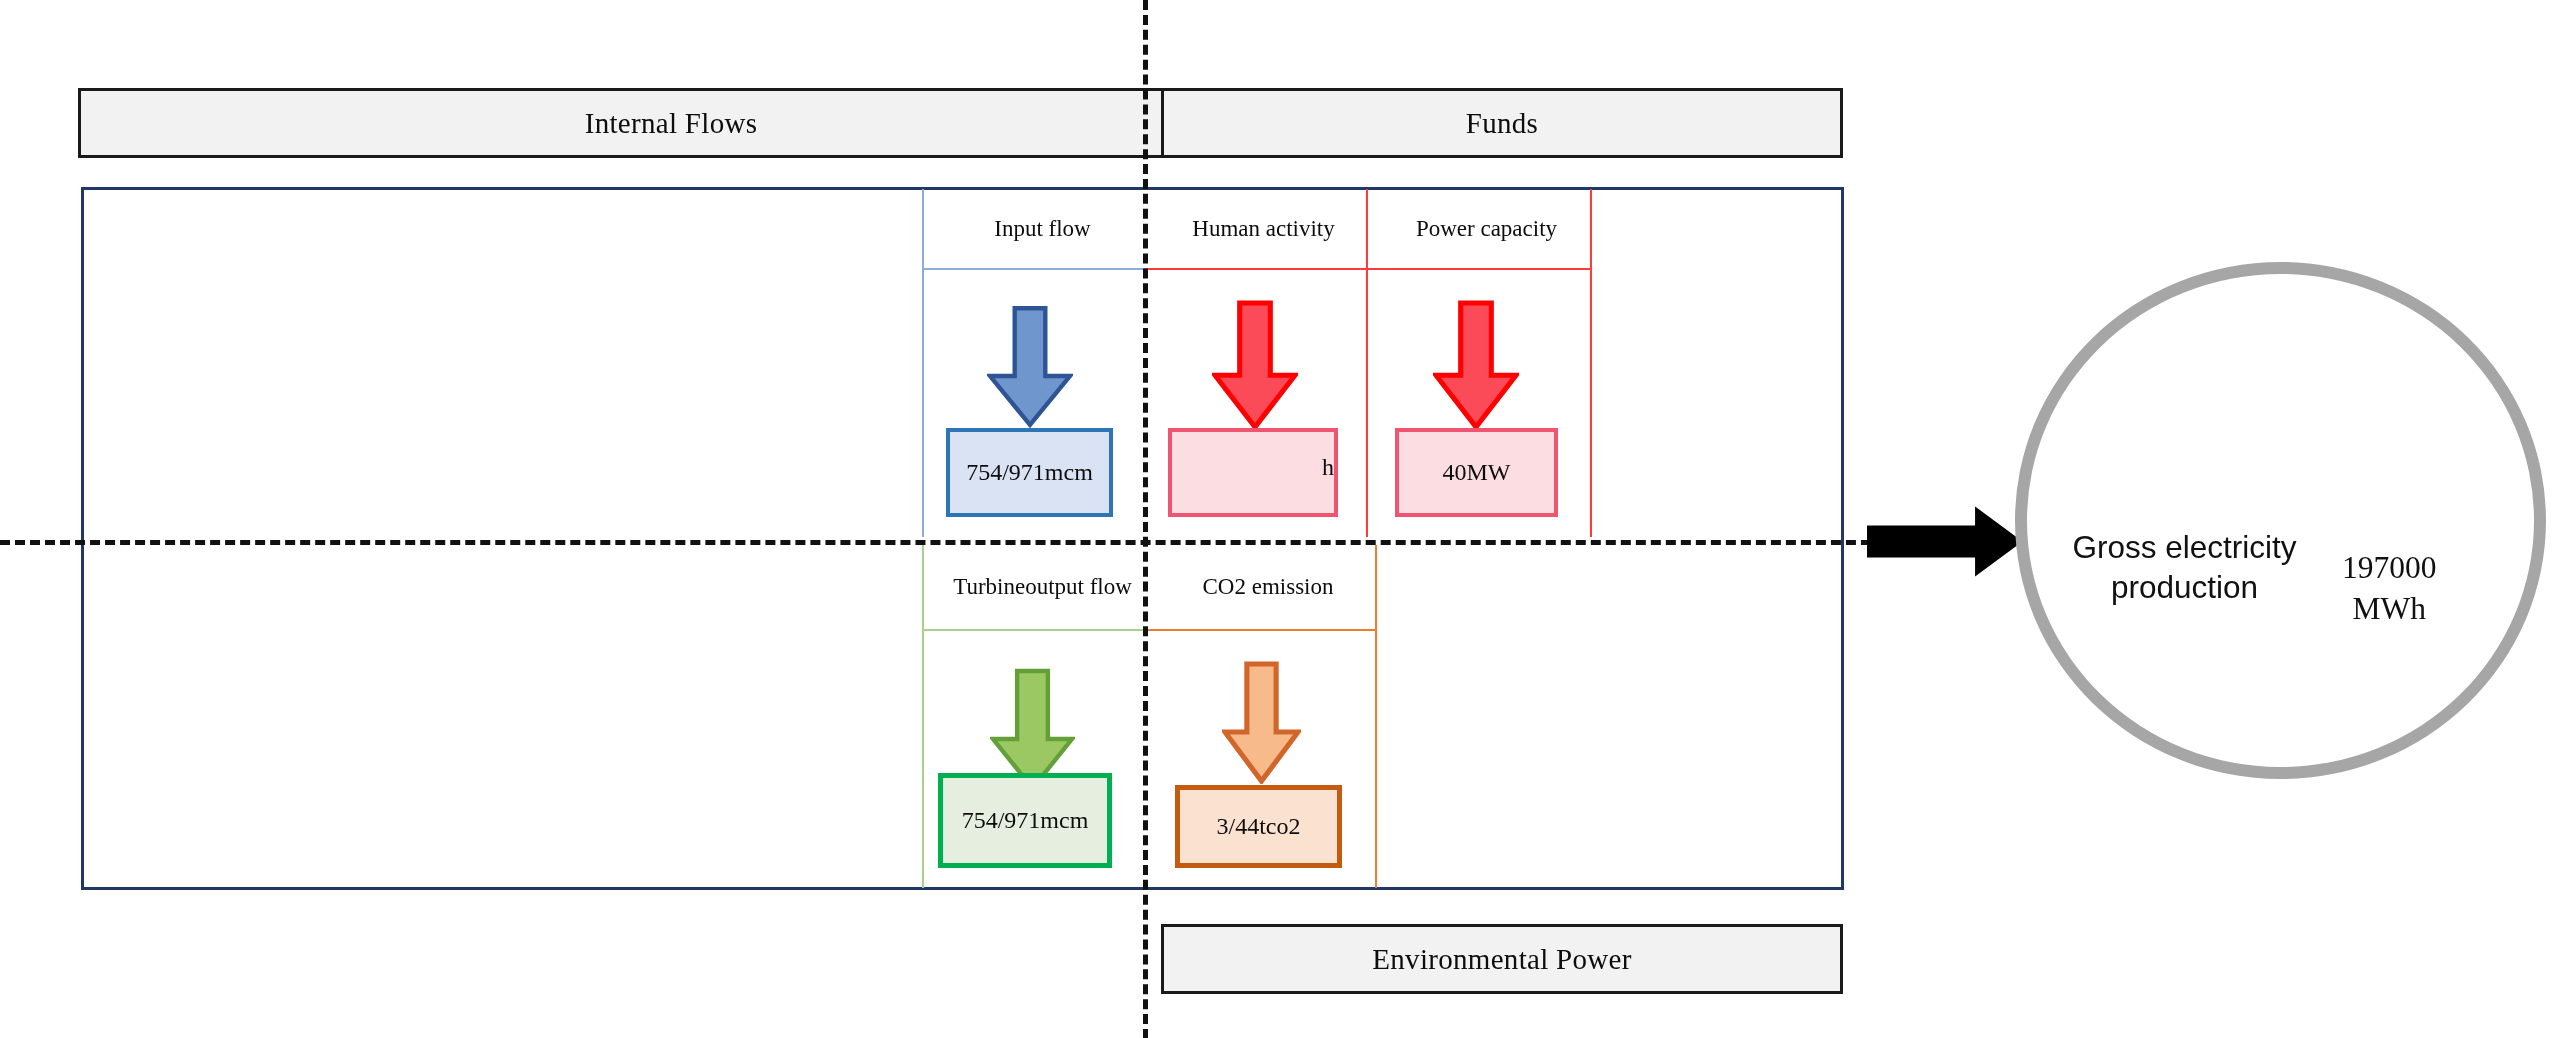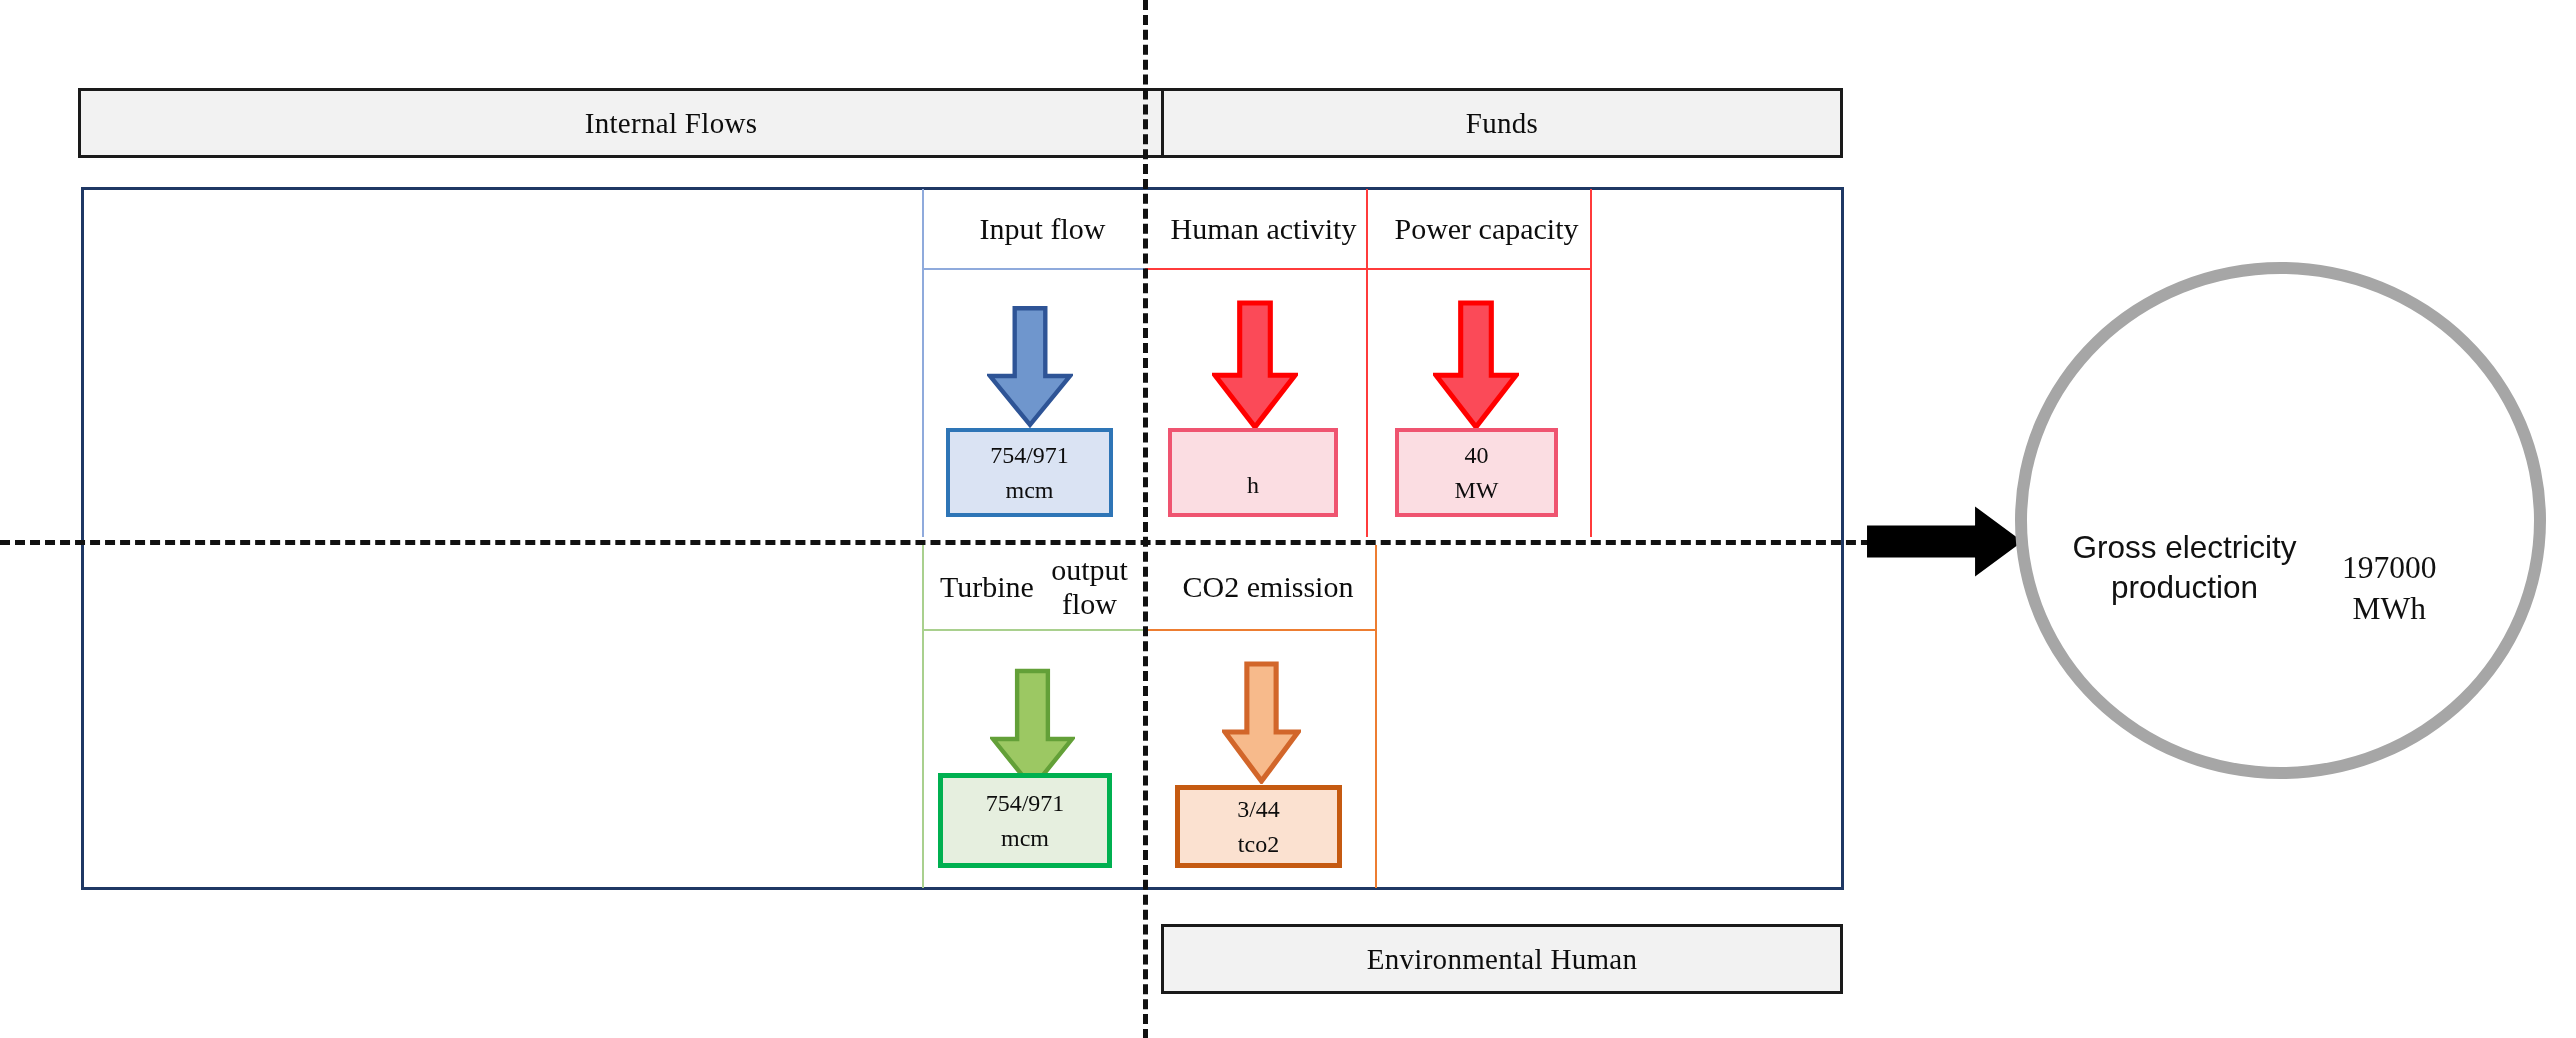--- a/index.html
+++ b/index.html
@@ -30,33 +30,33 @@
     position:absolute;left:0;top:540px;width:1976px;height:0;
     border-top:5.1px dashed #111111;
   }
 
   
   .col{position:absolute;box-sizing:border-box;}
 
   .col-header{
     position:absolute;left:0;right:0;top:0;height:81px;
     display:flex;align-items:center;justify-content:center;
-    text-align:center;font-size:30px;line-height:1.12;color:#0d0d0d;
+    text-align:center;font-size:23px;line-height:1.12;color:#0d0d0d;
     box-sizing:border-box;
     padding-left:16px;
   }
 
   
   .arrow{position:absolute;}
   .arrow svg{display:block;}
 
   
   .vbox{
     position:absolute;box-sizing:border-box;
-    display:flex;flex-direction:column;align-items:center;justify-content:center;
+    display:flex;flex-direction:row;align-items:center;justify-content:center;
     font-size:24px;line-height:1.45;color:#0d0d0d;text-align:center;
   }
   .vbox span{display:block;}
 
   
   .black-arrow{position:absolute;left:1867px;top:505px;width:157px;height:73px;}
 
   
   .circle{
     position:absolute;left:2015px;top:262px;width:531px;height:517px;
@@ -182,21 +182,21 @@
               border:5.1px solid #c55a11;background:#fbe1d0;">
     <span>3/44</span>
     <span>tco2</span>
   </div>
 
   <div class="hdash"></div>
   <div class="vdash"></div>
 
 
   <div class="banner" style="left:1161px;top:924px;width:682px;height:70px;">
-    <span>Environmental Human</span>
+    <span>Environmental Power</span>
   </div>
 
   <div class="black-arrow">
     <svg width="157" height="73" viewBox="0 0 215 100">
       <polygon points="0,28 148,28 148,2 213,50 148,98 148,72 0,72" fill="#000000"></polygon>
     </svg>
   </div>
 
   <div class="circle">
     <div class="circle-title">

